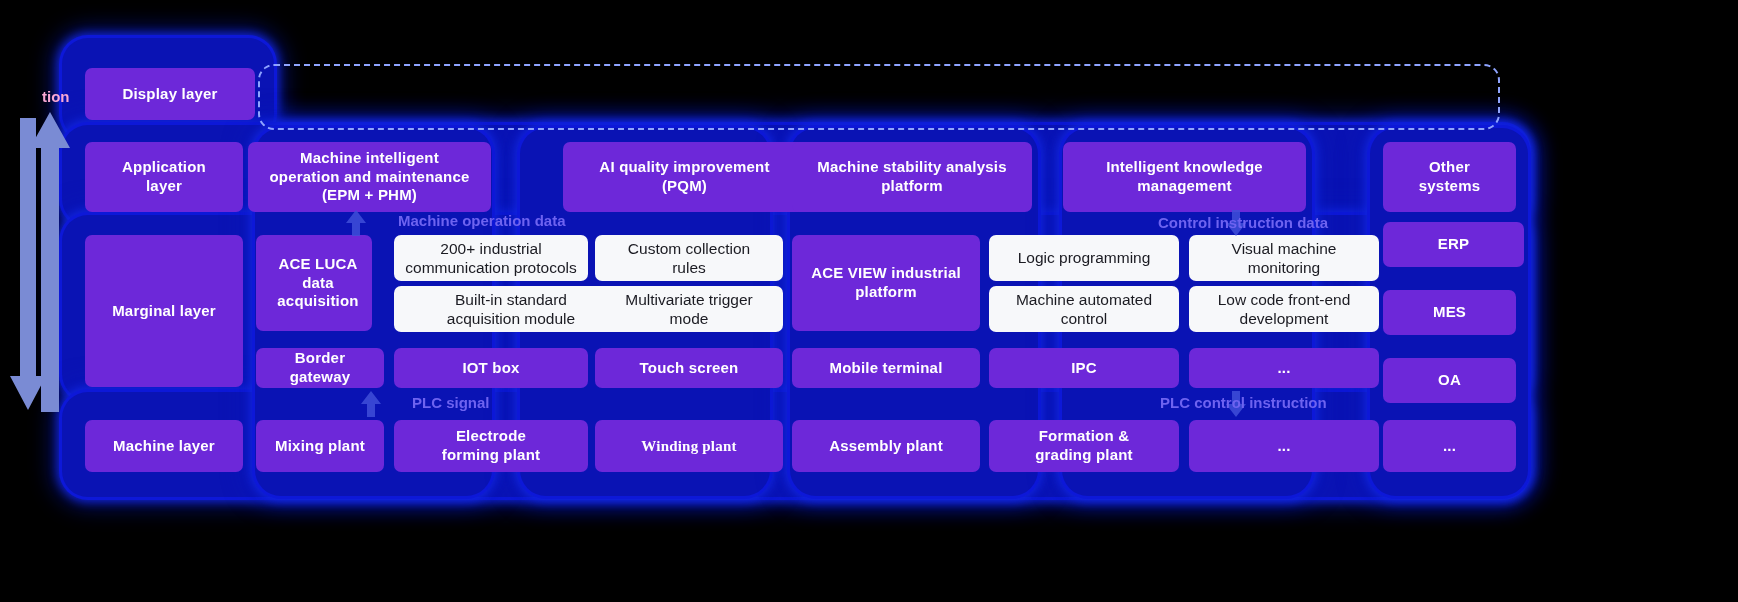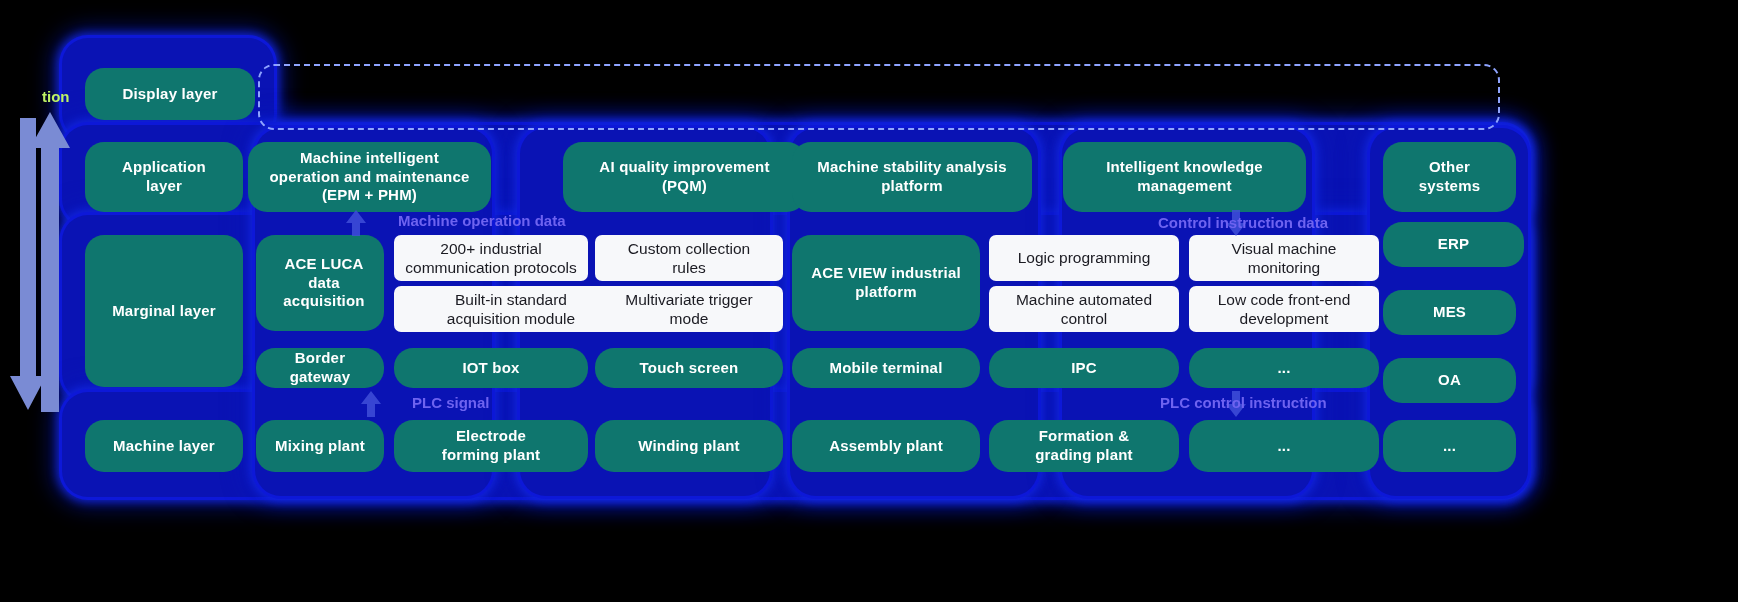--- a/index.html
+++ b/index.html
@@ -38,26 +38,25 @@
     border-radius: 7px;
     display: flex;
     align-items: center;
     justify-content: center;
     text-align: center;
     z-index: 6;
     line-height: 1.25;
     padding: 2px 8px;
   }
   .box.solid {
-    background: #0f766e;
+    background: #6d28d9;
     color: #ffffff;
     font-weight: bold;
     font-size: 15px;
     letter-spacing: .2px;
-    border-radius: 19px;
   }
   .box.white {
     background: #f7f8fa;
     color: #1b1b22;
     font-weight: normal;
     font-size: 15.5px;
   }
 
   
   .flow-label {
@@ -71,21 +70,21 @@
   .flow-arrow {
     position: absolute;
     z-index: 7;
   }
 
   
   .side-arrow { position: absolute; z-index: 8; }
 
   .left-text {
     position: absolute;
-    color: #bef264;
+    color: #f9a8d4;
     font-weight: bold;
     font-size: 15px;
     z-index: 9;
     white-space: nowrap;
   }
 </style>
 </head>
 <body>
 
 <div id="stage">
@@ -151,21 +150,21 @@
   </svg>
   <div class="flow-label" style="left:412px; top:394px;">PLC signal</div>
 
   <svg class="flow-arrow" width="22" height="26" viewBox="0 0 22 26" style="left:1225px; top:391px;">
     <path d="M7 0 L15 0 L15 13 L21 13 L11 26 L1 13 L7 13 Z" fill="#3f4fd8" opacity="0.85"></path>
   </svg>
   <div class="flow-label" style="left:1160px; top:394px;">PLC control instruction</div>
 
   <div class="box solid" style="left:85px; top:235px; width:158px; height:152px;">Marginal layer</div>
 
-  <div class="box solid" style="left:256px; top:235px; width:128px; height:96px; white-space:pre-line;padding-left:16px;">ACE LUCA data
+  <div class="box solid" style="left:256px; top:235px; width:116px; height:96px; white-space:pre-line;padding-left:16px;">ACE LUCA data
 acquisition</div>
 
   <div class="box white" style="left:394px; top:235px; width:194px; height:46px; white-space:pre-line;">200+ industrial
 communication protocols</div>
 
   <div class="box white" style="left:595px; top:235px; width:188px; height:46px; white-space:pre-line;">Custom collection
 rules</div>
 
   <div class="box white" style="left:394px; top:286px; width:234px; height:46px; white-space:pre-line;">Built-in standard
 acquisition module</div>
@@ -196,20 +195,20 @@
 
   <div class="box solid" style="left:1383px; top:222px; width:141px; height:45px;">ERP</div>
   <div class="box solid" style="left:1383px; top:290px; width:133px; height:45px;">MES</div>
   <div class="box solid" style="left:1383px; top:358px; width:133px; height:45px;">OA</div>
 
   <div class="box solid" style="left:85px; top:420px; width:158px; height:52px;">Machine layer</div>
 
   <div class="box solid" style="left:256px; top:420px; width:128px; height:52px; white-space:pre-line;">Mixing plant</div>
   <div class="box solid" style="left:394px; top:420px; width:194px; height:52px; white-space:pre-line;">Electrode
 forming plant</div>
-  <div class="box solid" style="left:595px; top:420px; width:188px; height:52px; white-space:pre-line;">Winding plant</div>
+  <div class="box solid" style="left:595px; top:420px; width:188px; height:52px; white-space:pre-line;font-family:Liberation Serif, serif;">Winding plant</div>
   <div class="box solid" style="left:792px; top:420px; width:188px; height:52px; white-space:pre-line;">Assembly plant</div>
   <div class="box solid" style="left:989px; top:420px; width:190px; height:52px; white-space:pre-line;">Formation &amp;
 grading plant</div>
   <div class="box solid" style="left:1189px; top:420px; width:190px; height:52px; white-space:pre-line;">...</div>
   <div class="box solid" style="left:1383px; top:420px; width:133px; height:52px;">...</div>
 
 </div>
 
 </body></html>

